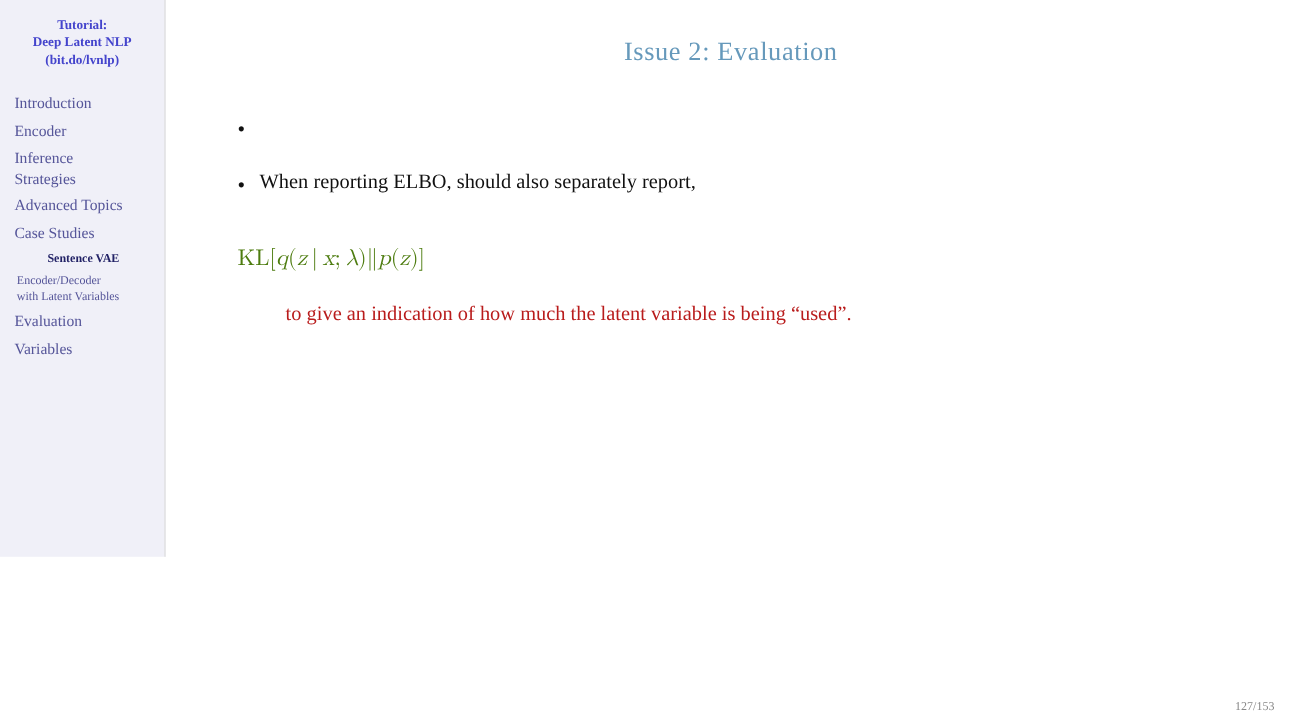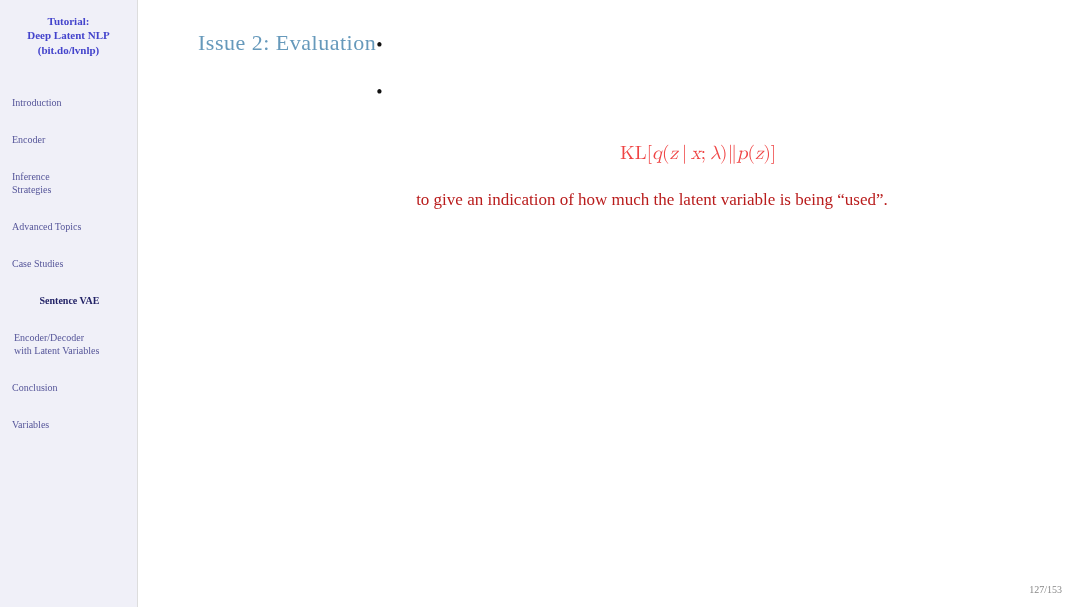--- a/index.html
+++ b/index.html
@@ -10,41 +10,41 @@
       display: flex;
       font-family: 'Computer Modern', 'Latin Modern', Georgia, serif;
       background: #ffffff;
       overflow: hidden;
     }
 
     
     #sidebar {
       width: 138px;
       min-width: 138px;
-      height: 607px;
+      height: 464px;
       background: #f0f0f8;
       padding: 10px 8px;
       display: flex;
       flex-direction: column;
-      gap: 18px;
+      gap: 0;
       border-right: 1px solid #ddd;
     }
 
     .sidebar-title {
       text-align: center;
       color: #4444cc;
       font-size: 11px;
       font-weight: bold;
       line-height: 1.3;
       margin-bottom: 14px;
       padding: 4px 2px;
     }
 
     .sidebar-item {
-      font-size: 10px;
+      font-size: 13px;
       color: #555599;
       padding: 3px 4px;
       cursor: pointer;
       line-height: 1.3;
     }
 
     .sidebar-item.active {
       color: #222266;
       font-weight: bold;
     }
@@ -58,21 +58,21 @@
       color: #222266;
       font-weight: bold;
       text-align: center;
     }
 
     
     #main {
       flex: 1;
       height: 607px;
       display: flex;
-      flex-direction: row;
+      flex-direction: column;
       padding: 30px 60px 20px 60px;
       position: relative;
     }
 
     .slide-title {
       text-align: center;
       color: #6699bb;
       font-size: 22px;
       font-weight: normal;
       margin-bottom: 36px;
@@ -106,24 +106,24 @@
     .bullet-text {
       flex: 1;
     }
 
     .math-inline {
       font-family: 'Computer Modern Math', 'Latin Modern Math', 'STIX Two Math', serif;
       font-style: italic;
     }
 
     .kl-block {
-      text-align: center;
+      text-align: left;
       font-size: 19px;
       margin: 18px 0 22px 0;
-      color: #ef4444;
+      color: #4d7c0f;
       font-family: 'Computer Modern Math', 'Latin Modern Math', 'STIX Two Math', serif;
     }
 
     .to-give-text {
       font-size: 17px;
       color: #b91c1c;
       margin-left: 40px;
       line-height: 1.5;
     }
 
@@ -147,35 +147,38 @@
 
   <div class="sidebar-item">Introduction</div>
   <div class="sidebar-item">Encoder</div>
   <div class="sidebar-item" style="white-space:pre-line">Inference
 Strategies</div>
   <div class="sidebar-item">Advanced Topics</div>
   <div class="sidebar-item">Case Studies</div>
   <div class="sidebar-item sub active">Sentence VAE</div>
   <div class="sidebar-item sub" style="white-space:pre-line">Encoder/Decoder
 with Latent Variables</div>
-  <div class="sidebar-item">Conclusion</div>
+  <div class="sidebar-item">Evaluation</div>
   <div class="sidebar-item">Variables</div>
 </div>
 
 <div id="main">
   <div class="slide-title">Issue 2:  Evaluation</div>
 
   <div class="content-area">
 
     <div class="bullet-item">
       <span class="bullet-dot">•</span>
     </div>
 
     <div class="bullet-item">
       <span class="bullet-dot">•</span>
+      <span class="bullet-text">
+        When reporting ELBO, should also separately report,
+      </span>
     </div>
 
     <div class="kl-block">
       KL[<span class="math-inline">q</span>(<span class="math-inline">z</span> | <span class="math-inline">x</span>; <span class="math-inline">λ</span>)∥<span class="math-inline">p</span>(<span class="math-inline">z</span>)]
     </div>
 
     <div class="to-give-text">
       to give an indication of how much the latent variable is being “used”.
     </div>
 

